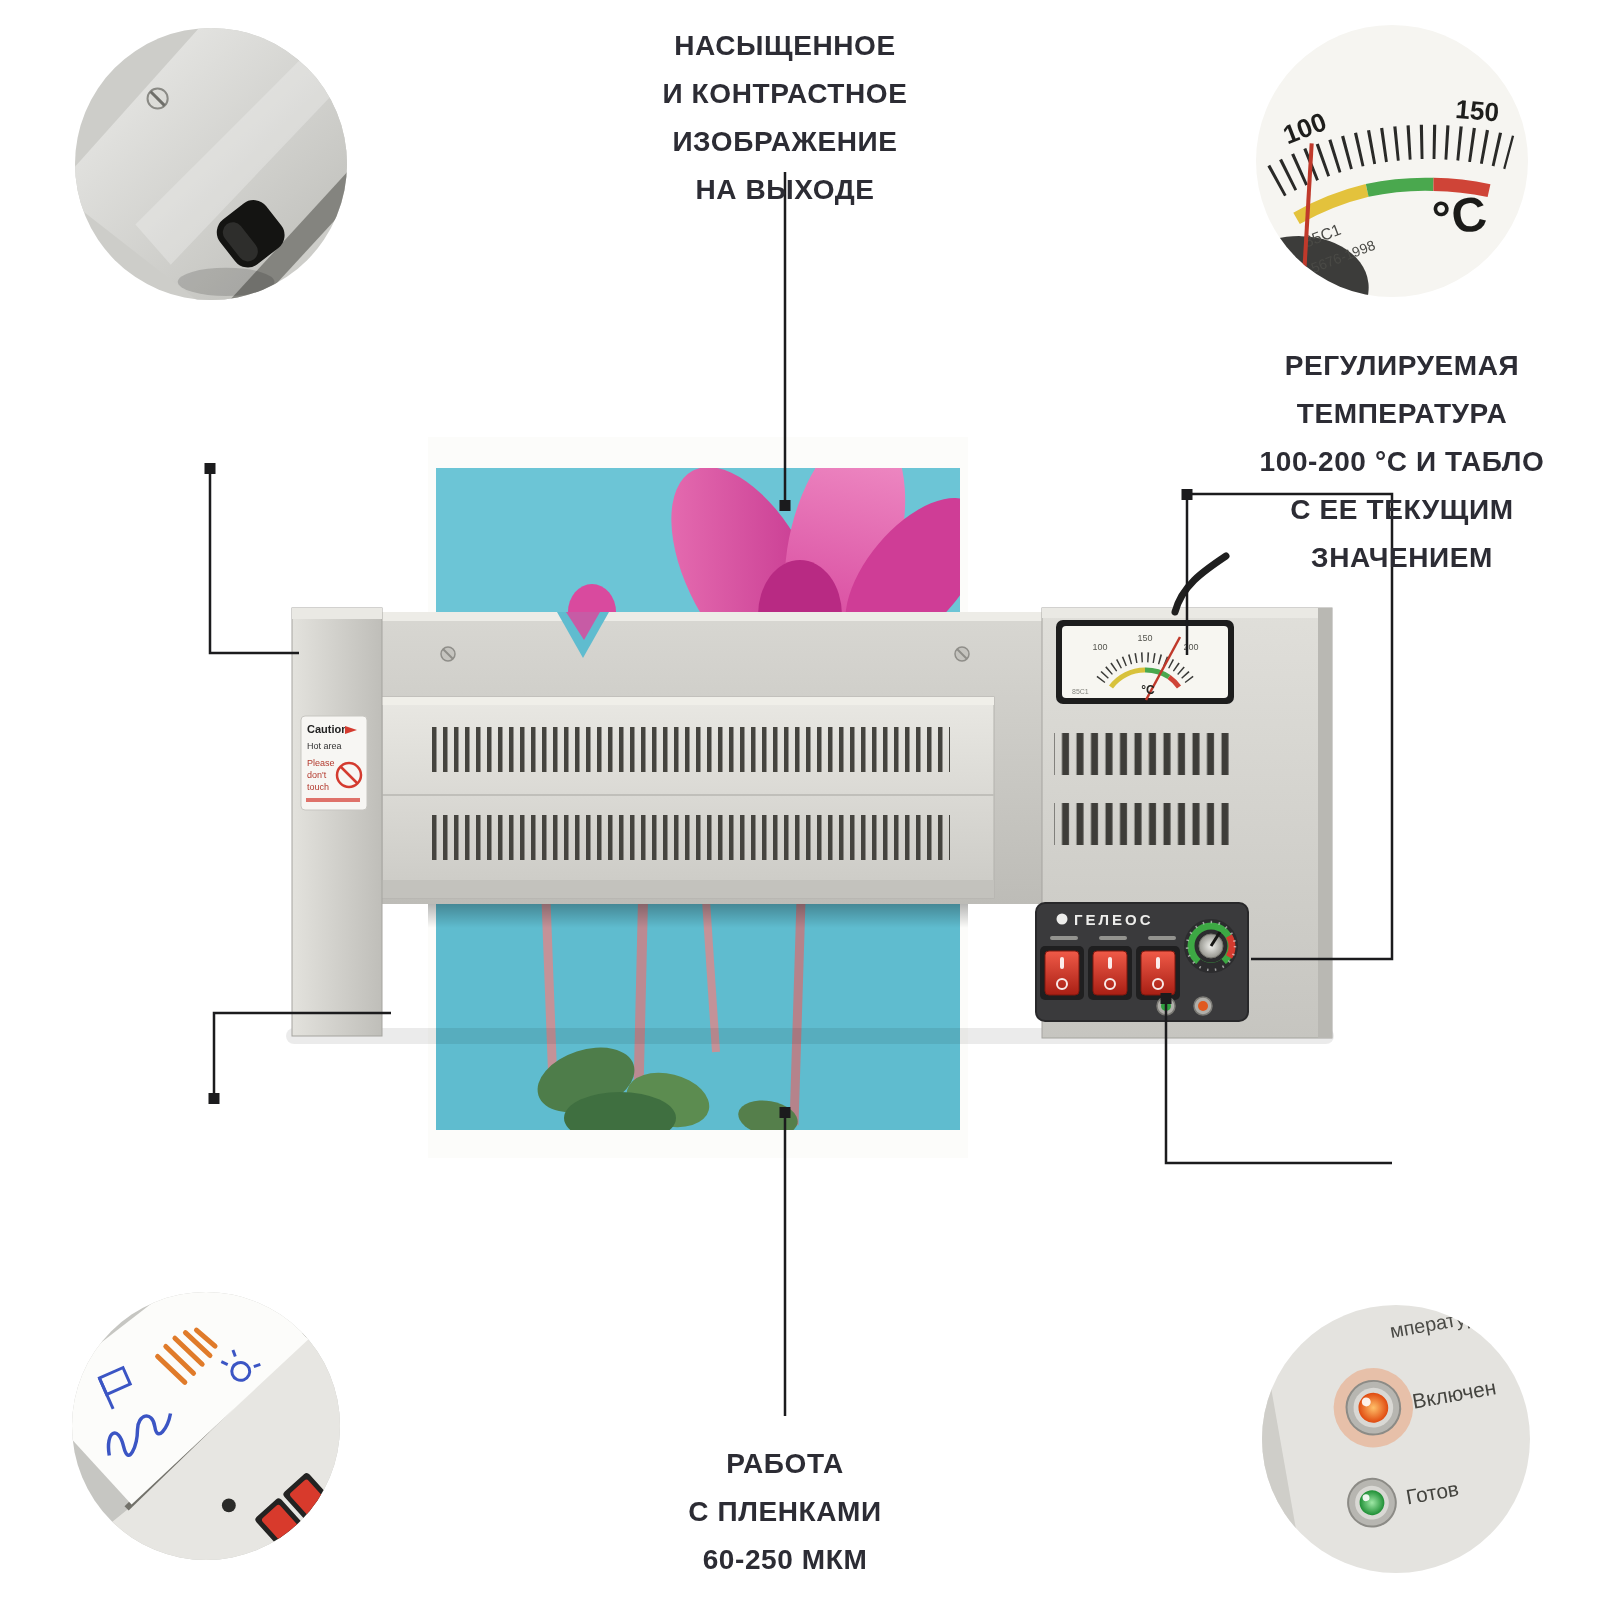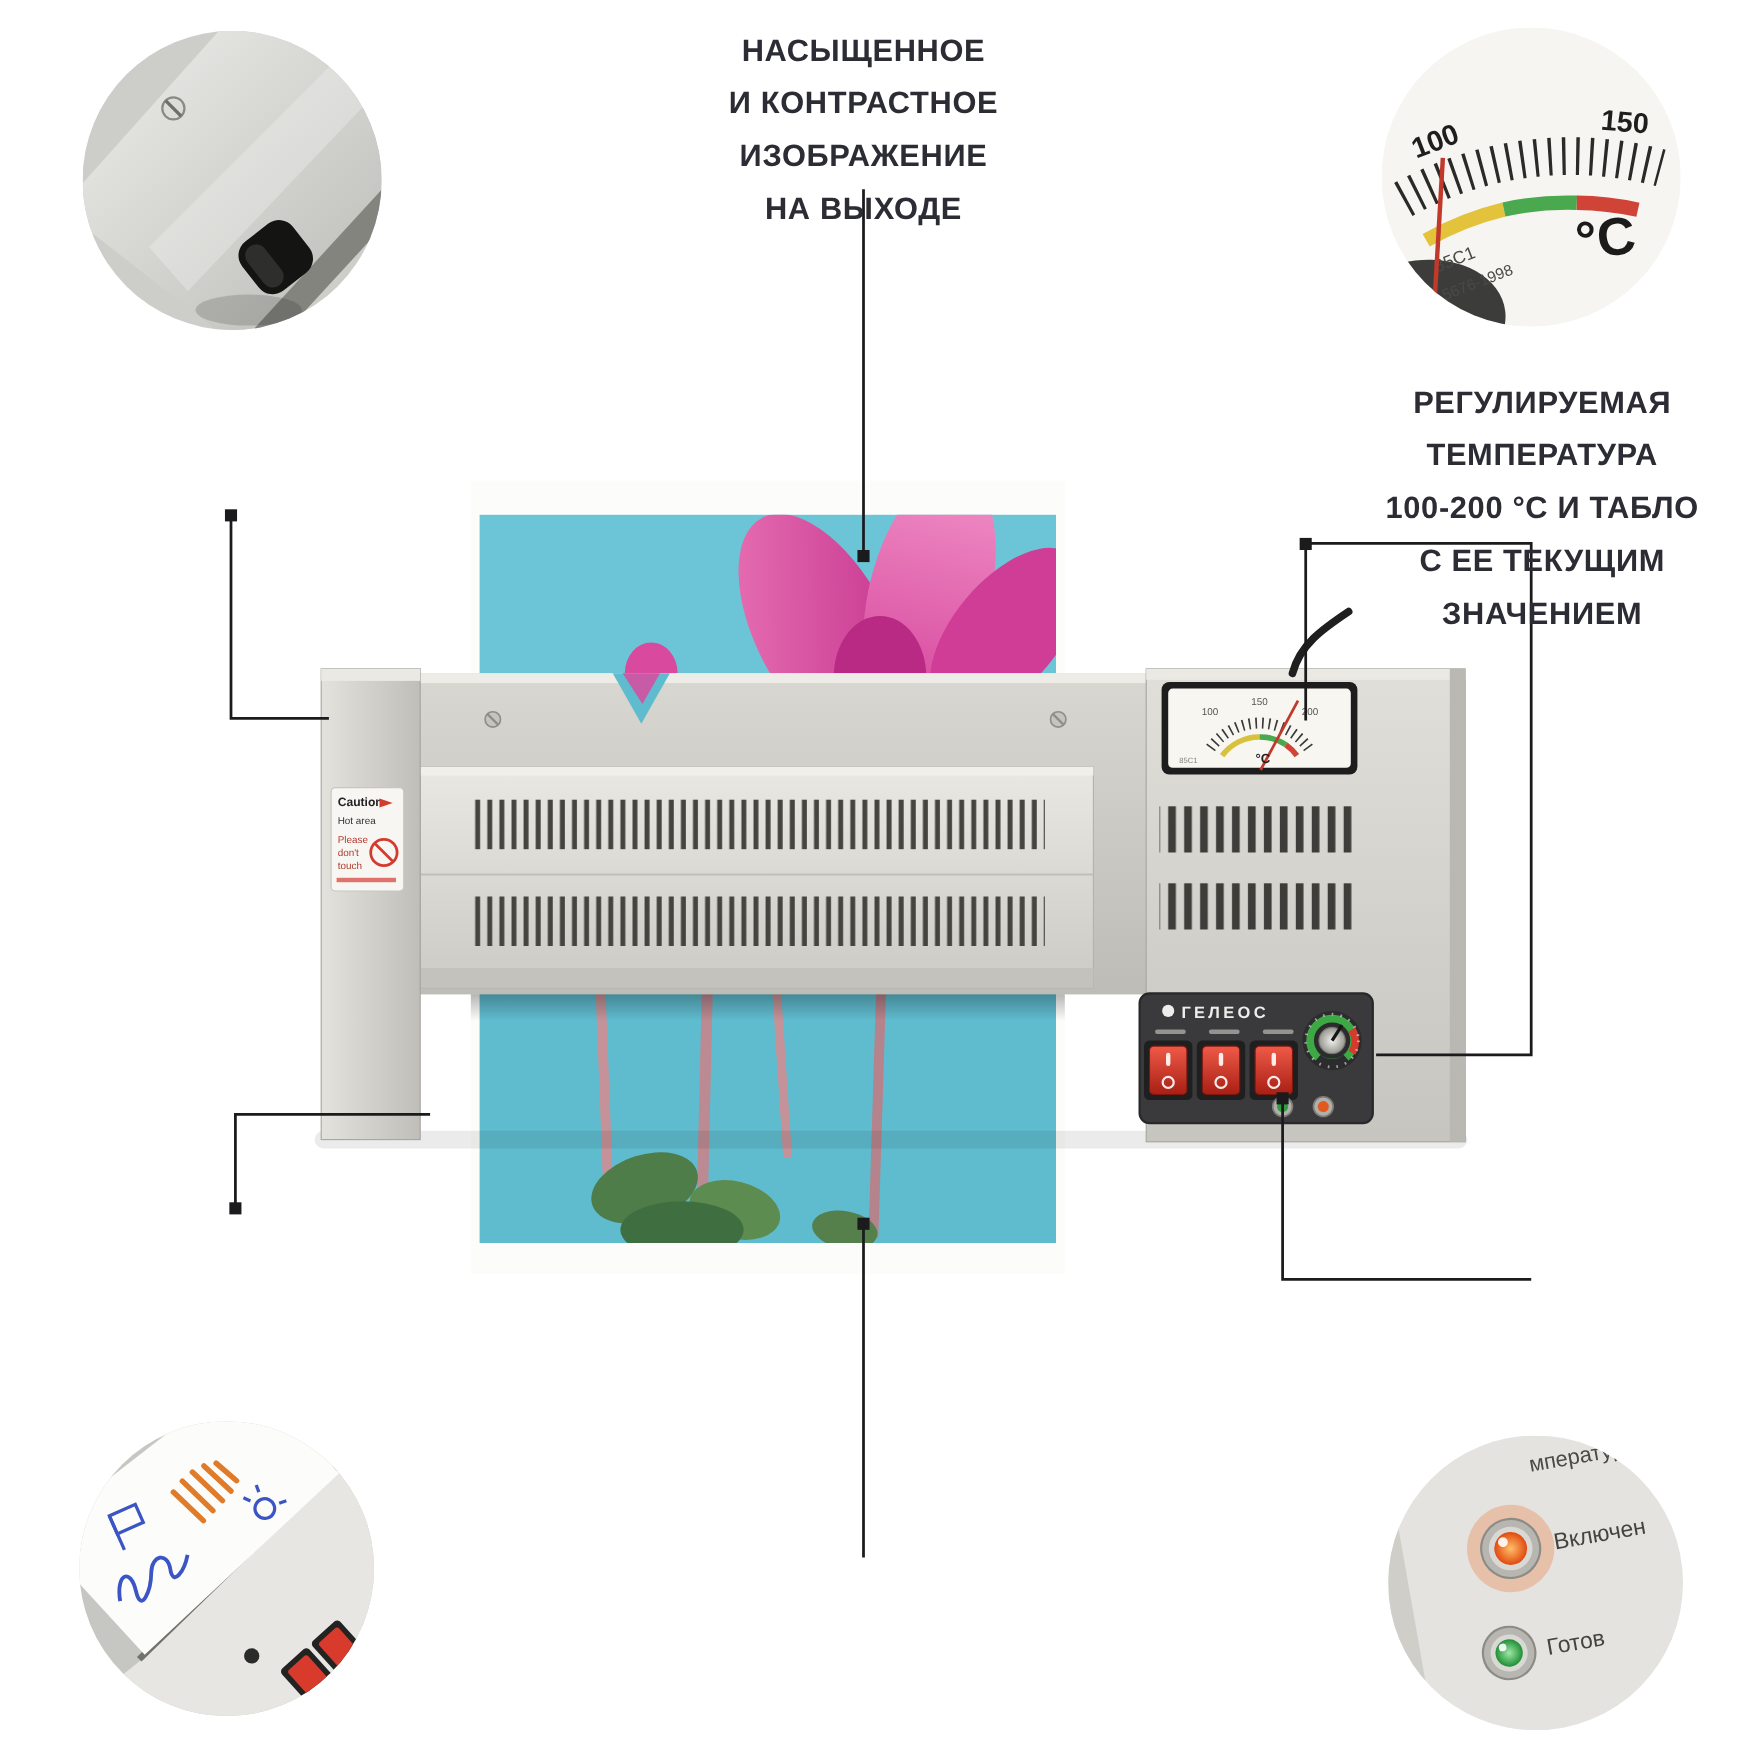--- a/index.html
+++ b/index.html
@@ -347,14 +347,17 @@
 
   <div class="callout" style="left:600px; top:22px; width:370px;">НАСЫЩЕННОЕ
 И КОНТРАСТНОЕ
 ИЗОБРАЖЕНИЕ
 НА ВЫХОДЕ</div>
   <div class="callout" style="left:1207px;top:298px; width:390px;margin-top:44px;">РЕГУЛИРУЕМАЯ
 ТЕМПЕРАТУРА
 100-200 °C И ТАБЛО
 С ЕЕ ТЕКУЩИМ
 ЗНАЧЕНИЕМ</div>
+  <div class="callout" style="left:610px; top:1440px;width:350px;">РАБОТА
+С ПЛЕНКАМИ
+60-250 МКМ</div>
 
 </div>
 
 </body></html>

